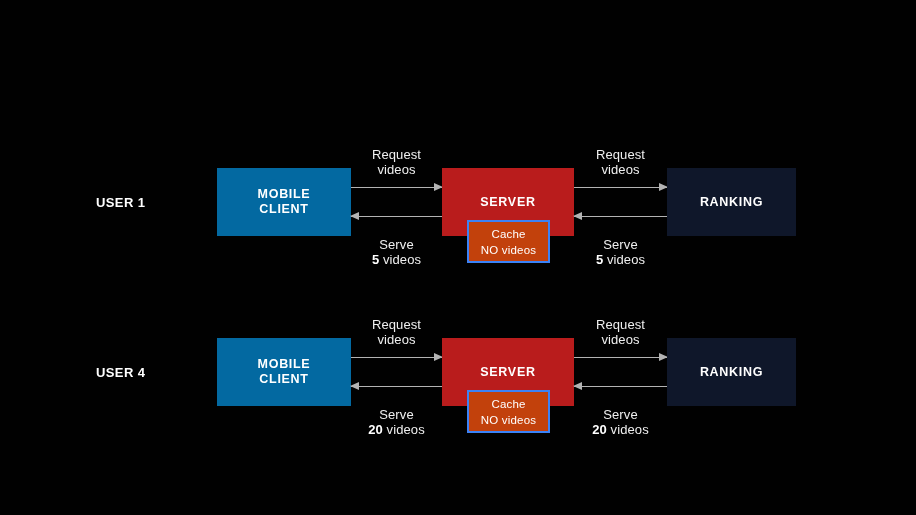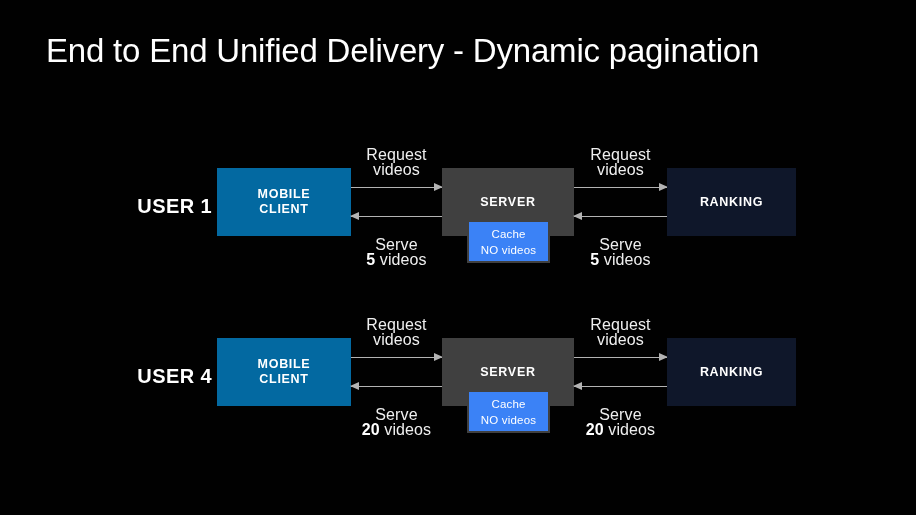--- a/index.html
+++ b/index.html
@@ -37,25 +37,25 @@
     left: 0;
     width: 916px;
     height: 110px;
   }
   .flow-row.row-1 { top: 160px; }
   .flow-row.row-2 { top: 330px; }
 
   
   .user-label {
     position: absolute;
-    left: 112px;
+    left: 96px;
     top: 35px;
     width: 100px;
-    text-align: right;
-    font-size: 20px;
+    text-align: left;
+    font-size: 13px;
     font-weight: bold;
     letter-spacing: 0.4px;
     color: #ffffff;
   }
 
   
   .node-box {
     position: absolute;
     top: 8px;
     height: 68px;
@@ -70,38 +70,38 @@
     line-height: 15px;
   }
   .node-client {
     left: 217px;
     width: 134px;
     background: #0369a1;
   }
   .node-server {
     left: 442px;
     width: 132px;
-    background: #404040;
+    background: #b91c1c;
   }
   .node-ranking {
     left: 667px;
     width: 129px;
     background: #0f172a;
   }
   .node-box .node-line { display: block; }
 
   
   .cache-box {
     position: absolute;
     left: 467px;
     top: 60px;
     width: 83px;
     height: 43px;
-    background: #3b82f6;
-    border: 2px solid #404040;
+    background: #c2410c;
+    border: 2px solid #3b82f6;
     box-sizing: border-box;
     display: flex;
     flex-direction: column;
     align-items: center;
     justify-content: center;
     color: #ffffff;
     font-size: 11.5px;
     line-height: 16px;
     letter-spacing: 0.2px;
   }
@@ -138,35 +138,34 @@
     top: 52px;
     border-right: 9px solid #b3b3b3;
   }
 
   .arrow-label {
     position: absolute;
     left: 0;
     width: 100%;
     text-align: center;
     color: #efefef;
-    font-size: 16px;
+    font-size: 13px;
     line-height: 15px;
     letter-spacing: 0.1px;
   }
   .arrow-label.label-top    { top: -13px; }
   .arrow-label.label-bottom { top: 77px; }
   .arrow-label .count { font-weight: bold; color: #ffffff; }
   .arrow-label .lbl-line { display: block; }
 </style>
 </head>
 <body>
 
 <div id="slide">
 
-  <div id="slide-title">End to End Unified Delivery - Dynamic pagination</div>
 
   <div class="flow-row row-1">
 
     <div class="user-label">USER 1</div>
 
     <div class="node-box node-client">
       <span>
         <span class="node-line">MOBILE</span>
         <span class="node-line">CLIENT</span>
       </span>

